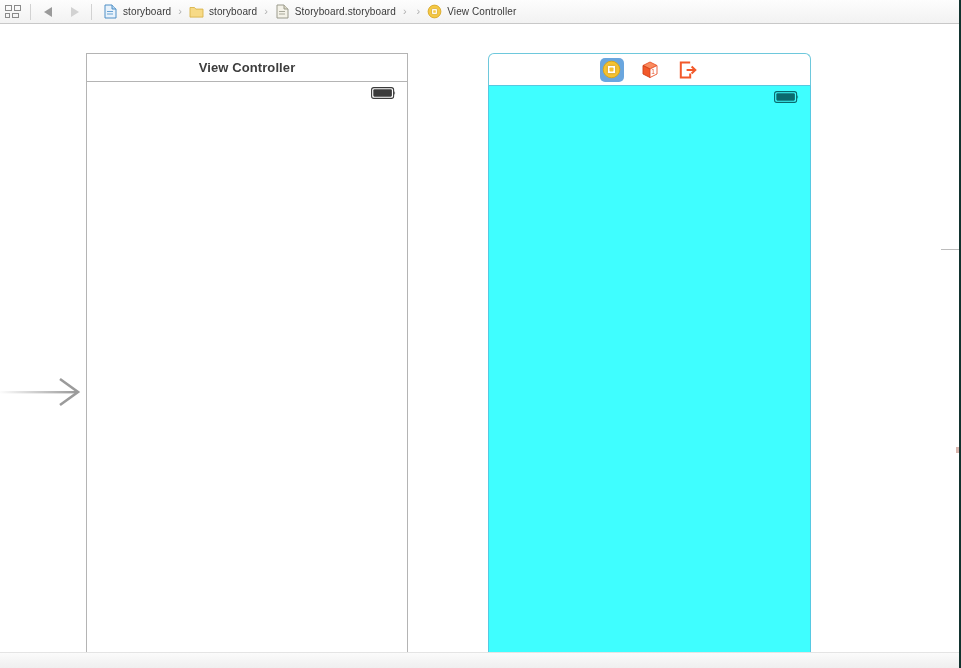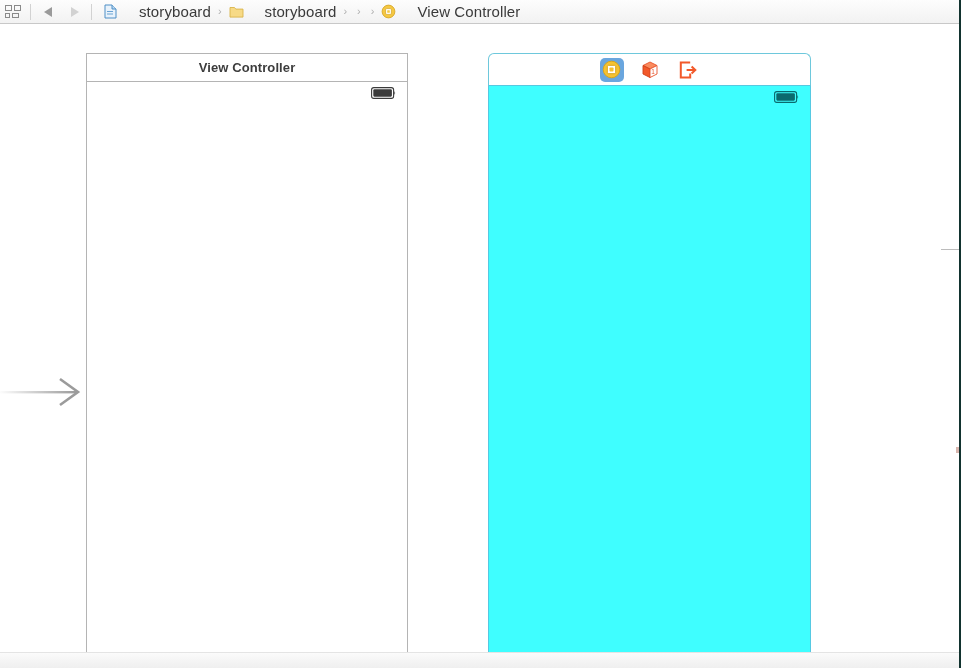--- a/index.html
+++ b/index.html
@@ -68,25 +68,24 @@
     padding: 0 2px;
   }
   .crumb .cicon {
     width: 15px;
     height: 15px;
     margin-right: 5px;
     display: block;
     flex: 0 0 auto;
   }
   .crumb .clabel {
-    font-size: 15px;
+    font-size: 10px;
     color: #3a3a3a;
     white-space: nowrap;
     letter-spacing: 0.1px;
-    margin-left: 16px;
   }
   .crumb-chevron {
     font-size: 11px;
     color: #b0b0b0;
     margin: 0 5px;
     line-height: 1;
     user-select: none;
   }
 
   
@@ -280,20 +279,29 @@
     <span class="crumb-chevron">›</span>
 
     <div class="crumb">
       <svg class="cicon" viewBox="0 0 15 15">
         <path d="M1 3.5 h4.5 l1.3 1.6 h7.2 v8 h-13 z" fill="#f7da86" stroke="#d9b44a" stroke-width="0.9"></path>
       </svg>
       <span class="clabel">storyboard</span>
     </div>
     <span class="crumb-chevron">›</span>
 
+    <div class="crumb">
+      <svg class="cicon" viewBox="0 0 15 15">
+        <path d="M2 1 h7 l4 4 v9 h-11 z" fill="#f4f2e8" stroke="#9a9a8c" stroke-width="1"></path>
+        <path d="M9 1 v4 h4" fill="#dedbc8" stroke="#9a9a8c" stroke-width="1"></path>
+        <rect x="4" y="7" width="6" height="1" fill="#a8a89a"></rect>
+        <rect x="4" y="9.5" width="6" height="1" fill="#a8a89a"></rect>
+      </svg>
+      <span class="clabel">Storyboard.storyboard</span>
+    </div>
     <span class="crumb-chevron">›</span>
 
     <span class="crumb-chevron">›</span>
 
     <div class="crumb">
       <svg class="cicon" viewBox="0 0 15 15">
         <circle cx="7.5" cy="7.5" r="6.4" fill="#f5c842" stroke="#d4a21f" stroke-width="0.8"></circle>
         <rect x="4.6" y="4.6" width="5.8" height="5.8" rx="1.1" fill="#ffffff" stroke="#d4a21f" stroke-width="0.7"></rect>
         <rect x="6.2" y="6.2" width="2.6" height="2.6" rx="0.5" fill="#f5c842"></rect>
       </svg>

